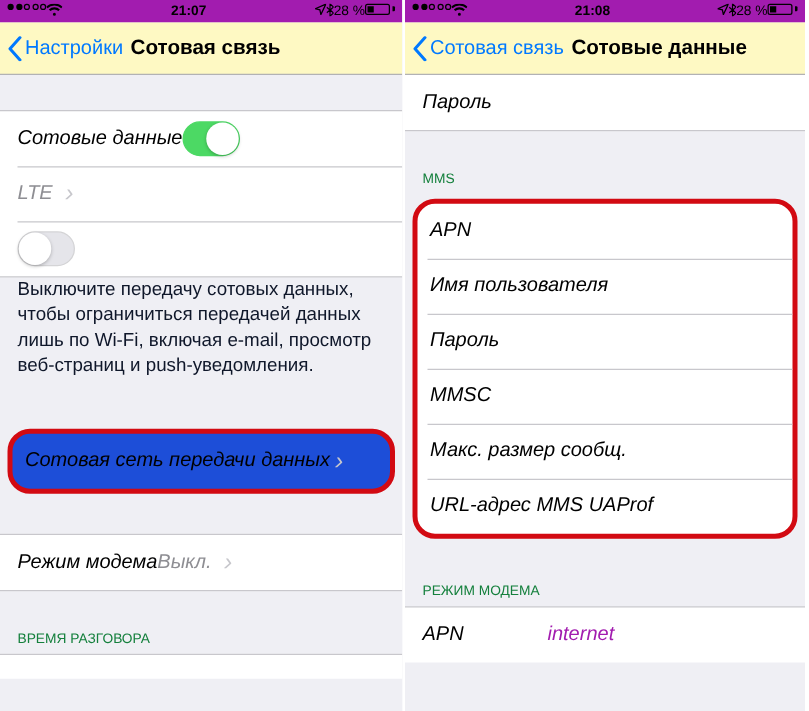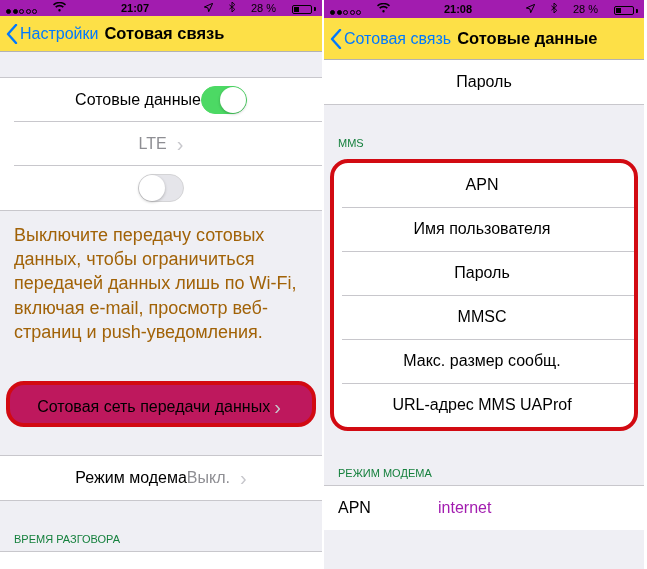--- a/index.html
+++ b/index.html
@@ -28,34 +28,34 @@
   .status {
     height: 18px;
     background: #a21caf;
     display: flex;
     align-items: center;
     padding: 0 6px;
     font-size: 11px;
     color: #000;
     justify-content: space-between;
   }
-  .status .left, .status .right { display: flex; align-items: flex-end; gap: 16px; }
+  .status .left, .status .right { display: flex; align-items: flex-start; gap: 0; }
   .status .center { font-weight: 600; }
   .dots { display: flex; gap: 1.5px; }
   .dots .d { width: 5px; height: 5px; border-radius: 50%; border: 0.8px solid #000; }
   .dots .d.f { background: #000; }
   .battery { display: inline-flex; align-items: center; gap: 2px; }
   .bat-body { width: 20px; height: 9px; border: 1px solid #000; border-radius: 2px; position: relative; }
   .bat-fill { position: absolute; left: 1px; top: 1px; bottom: 1px; width: 28%; background: #000; }
   .bat-tip  { width: 2px; height: 4px; background: #000; border-radius: 0 1px 1px 0; }
 
   
   .nav {
     height: 42px;
-    background: #fde047;
+    background: #fef9c3;
     border-bottom: 1px solid #b2b2b4;
     display: flex;
     align-items: center;
     padding: 0 6px;
     position: relative;
   }
   .nav .back {
     display: flex; align-items: center;
     color: #0079ff; font-size: 16px;
     gap: 2px;
@@ -65,23 +65,24 @@
     font-size: 16.5px;
   }
 
   
   .group { background: #fff; }
   .cell {
     min-height: 44px;
     padding: 0 14px 0 14px;
     display: flex;
     align-items: center;
-    justify-content: center;
+    justify-content: flex-start;
     position: relative;
     font-size: 16px;
+    font-style: italic;
   }
   .cell::after {
     content: "";
     position: absolute; left: 14px; right: 0; bottom: 0;
     height: 0.5px; background: #c8c7cc;
   }
   .cell:last-child::after { display: none; }
   .cell .val { color: #8e8e93; font-size: 16px; display: flex; align-items: center; gap: 6px; }
 
   .chevron { color: #c7c7cc; font-size: 20px; line-height: 1; margin-left: 4px; }
@@ -97,36 +98,36 @@
   }
   .switch.on .knob { left: 18px; }
 
   
   .sect-head {
     font-size: 11px; color: #15803d;
     text-transform: uppercase;
     padding: 32px 14px 6px 14px;
   }
   .footnote {
-    font-size: 18px; color: #a16207;
-    padding: 12px 14px 8px 14px;
+    font-size: 15px; color: #0f172a;
+    padding: 0 14px 8px 14px;
     line-height: 1.35;
   }
   .spacer-m { height: 28px; }
 
   
   .hl {
     border: 4px solid #d20a12;
     border-radius: 18px;
     margin: 4px 6px;
     overflow: hidden;
   }
   .hl .cell::after { left: 8px; }
   .hl .cell { padding-left: 10px; }
-  .hl.single { background:#be185d; }
+  .hl.single { background:#1d4ed8; }
 
 </style>
 </head>
 <body>
 
 <div class="screen">
 
   <div class="status">
     <div class="left">
       <span class="dots">

